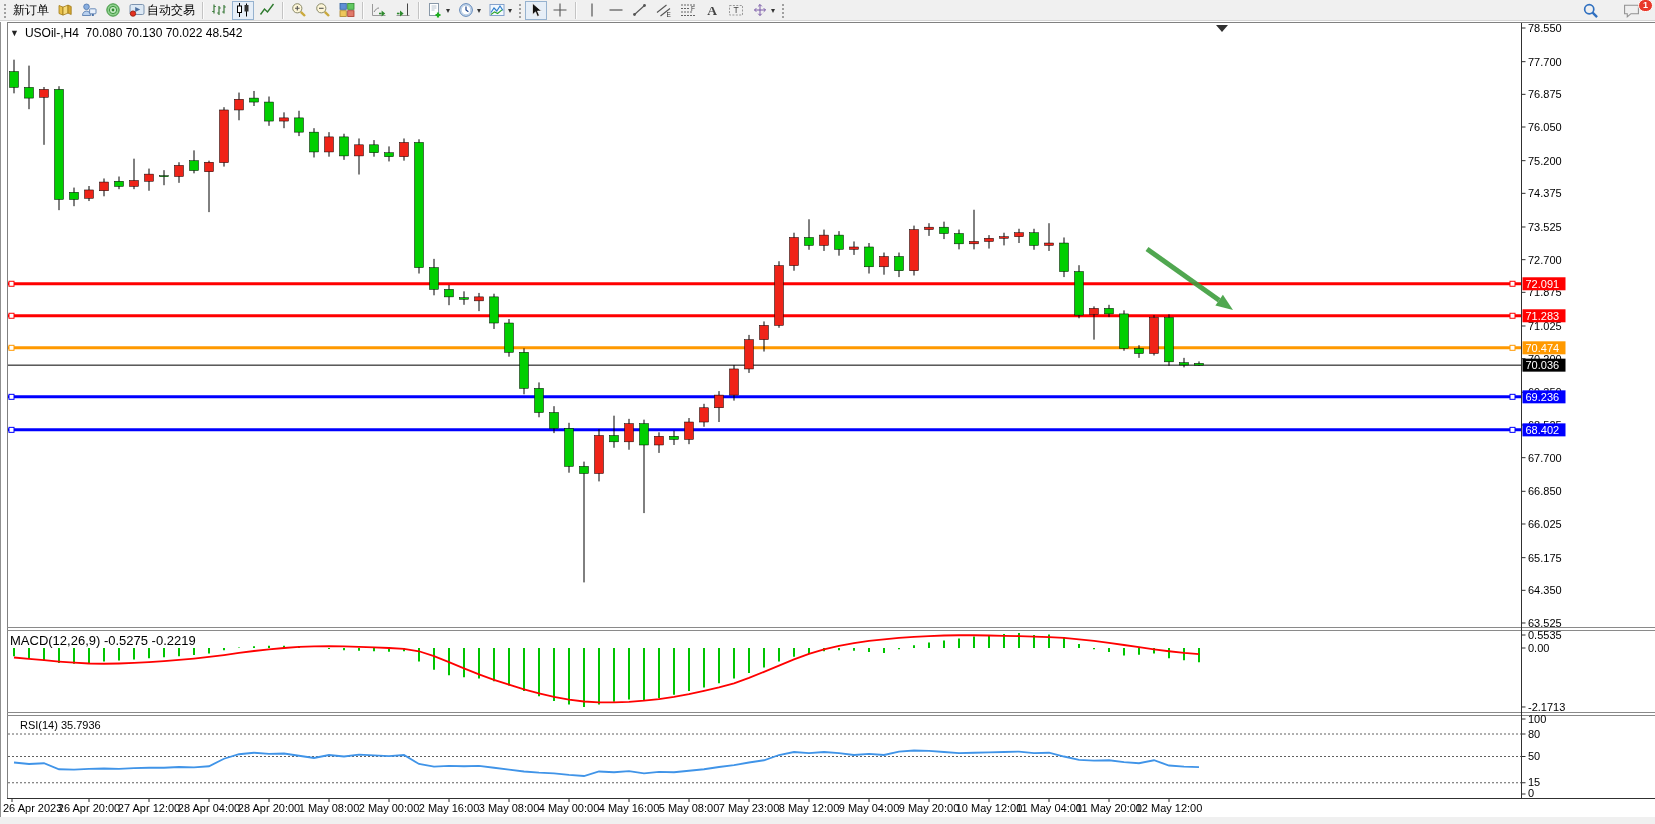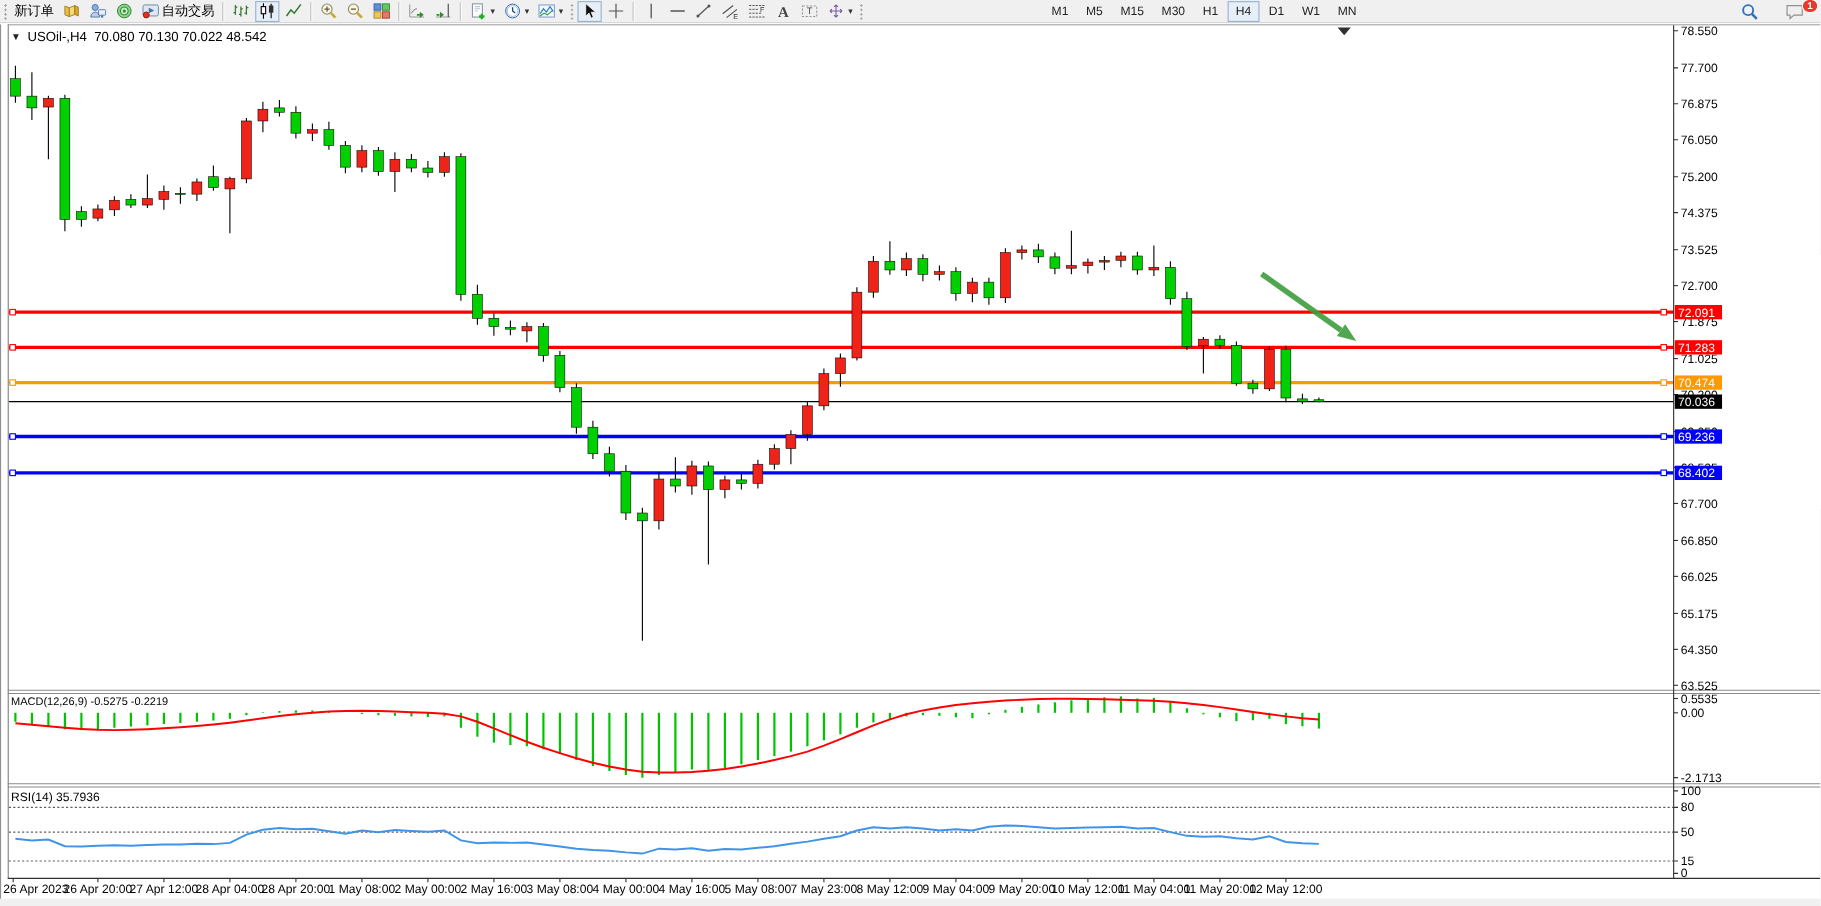--- a/index.html
+++ b/index.html
@@ -26,22 +26,22 @@
   .tb-ricon{position:relative;height:19px;display:flex;align-items:center;border:1px solid transparent;background:transparent;}
   .tb-ricon svg{width:17px;height:17px;display:block;}
   .chat-badge{position:absolute;top:-3px;right:-7px;background:#e8392a;color:#fff;font-size:9px;
               font-weight:bold;border-radius:7px;padding:0 4px;line-height:11px;border:1px solid #fff;}
   
   #chart-svg{position:absolute;top:22px;left:0;}
   #chart-svg text{font-family:"Liberation Sans",sans-serif;font-size:11px;fill:#000;}
   .overlay{position:absolute;z-index:4;white-space:pre;color:#000;font-family:"Liberation Sans",sans-serif;}
   #chart-title{top:26px;left:10px;font-size:12px;display:flex;align-items:center;gap:6px;}
   #chart-title .oct{font-size:9px;color:#222;line-height:10px;}
-  #macd-label{top:633px;left:10px;font-size:10px;}
-  #rsi-label{top:719px;left:10px;font-size:11px;}
+  #macd-label{top:633px;left:10px;font-size:13px;}
+  #rsi-label{top:719px;left:20px;font-size:11px;}
 </style>
 </head>
 <body>
 
 <div class="app">
 
   <div class="toolbar" id="tb-main">
       <div class="tb-grip"></div>
       <button class="tb-btn">
         <span class="tb-label">新订单</span>
@@ -266,31 +266,20 @@
       </button>
       <button class="tb-btn">
         <span>
           <svg viewBox="0 0 16 16">
             <path d="M8 2.5v11M2.5 8h11M8 2.5L6.2 4.3M8 2.5l1.8 1.8M8 13.5l-1.8-1.8M8 13.5l1.8-1.8M2.5 8l1.8-1.8M2.5 8l1.8 1.8M13.5 8l-1.8-1.8M13.5 8l-1.8 1.8" stroke="#7a5aa8" stroke-width="1" fill="none"></path>
           </svg>
         </span>
         <span class="tb-drop">▾</span>
       </button>
       <div class="tb-grip"></div>
-    </div>
-  <div style="position:absolute;top:0;left:948px;height:21px;display:flex;align-items:center;z-index:7;" class="tf-wrap" id="tb-tf">
-      <button class="tf-btn">M1</button>
-      <button class="tf-btn">M5</button>
-      <button class="tf-btn">M15</button>
-      <button class="tf-btn">M30</button>
-      <button class="tf-btn">H1</button>
-      <button class="tf-btn active">H4</button>
-      <button class="tf-btn">D1</button>
-      <button class="tf-btn">W1</button>
-      <button class="tf-btn">MN</button>
     </div>
   <div style="position:absolute;top:0;right:0;height:21px;z-index:7;" class="tb-right">
     <button class="tb-ricon">
       <span>
         <svg viewBox="0 0 16 16" width="17" height="17">
             <circle cx="6.8" cy="6.8" r="4.3" fill="none" stroke="#3070c0" stroke-width="1.6"></circle>
             <path d="M10 10l4.2 4.2" stroke="#3070c0" stroke-width="2.2"></path>
           </svg>
       </span>
     </button>

